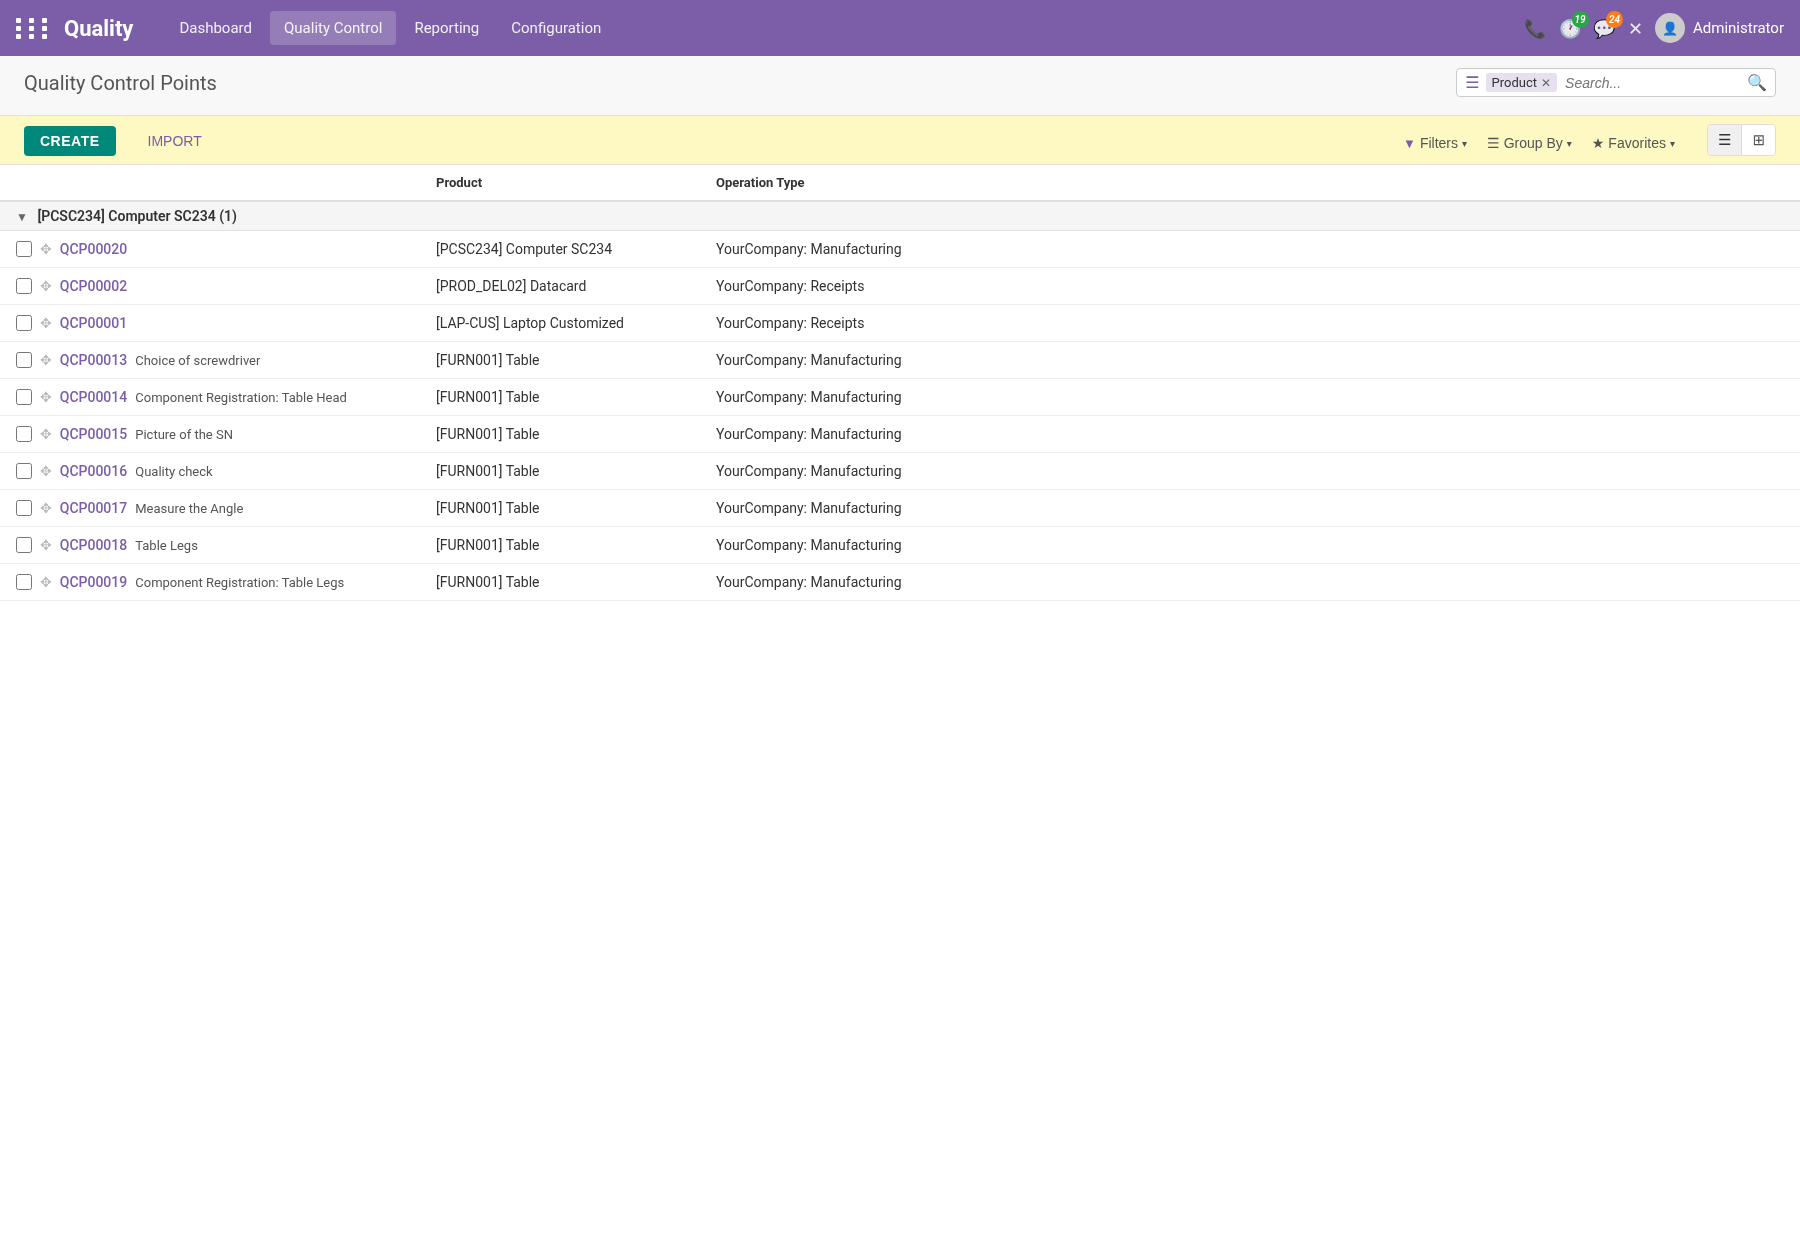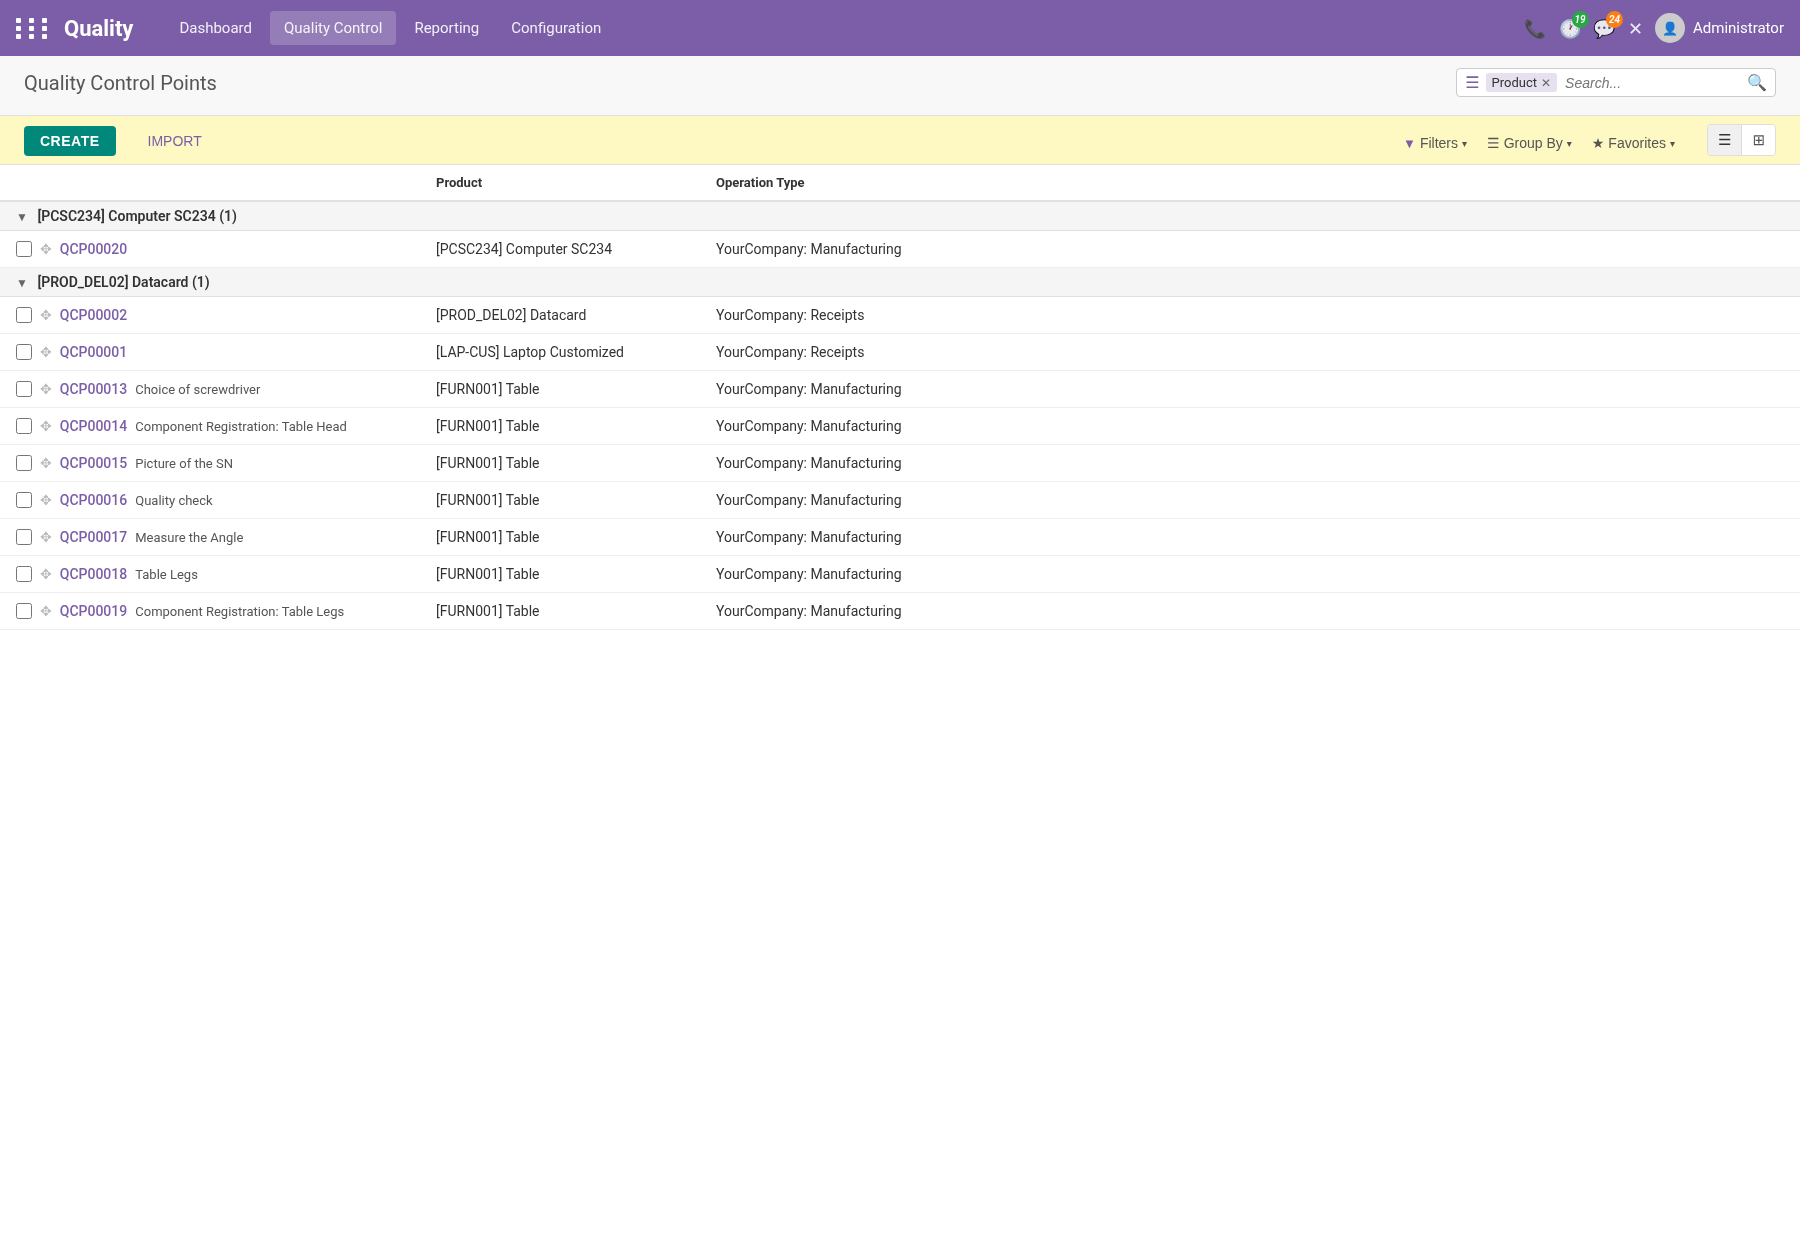--- a/index.html
+++ b/index.html
@@ -397,26 +397,20 @@
         <div class="cell-name">
           <input type="checkbox" class="row-checkbox" style="">
           <span class="drag-handle">✥</span>
           <span class="row-id">QCP00020</span>
 
         </div>
       </td>
       <td class="col-product">[PCSC234] Computer SC234</td>
       <td class="col-optype">YourCompany: Manufacturing</td>
     </tr>
-        <tr class="group-header">
-          <td colspan="3">
-    <span class="group-toggle">▼</span>
-    <span>[PROD_DEL02] Datacard (1)</span>
-  </td>
-        </tr>
         <tr class="data-row">
       <td>
         <div class="cell-name">
           <input type="checkbox" class="row-checkbox" style="">
           <span class="drag-handle">✥</span>
           <span class="row-id">QCP00002</span>
 
         </div>
       </td>
       <td class="col-product">[PROD_DEL02] Datacard</td>

